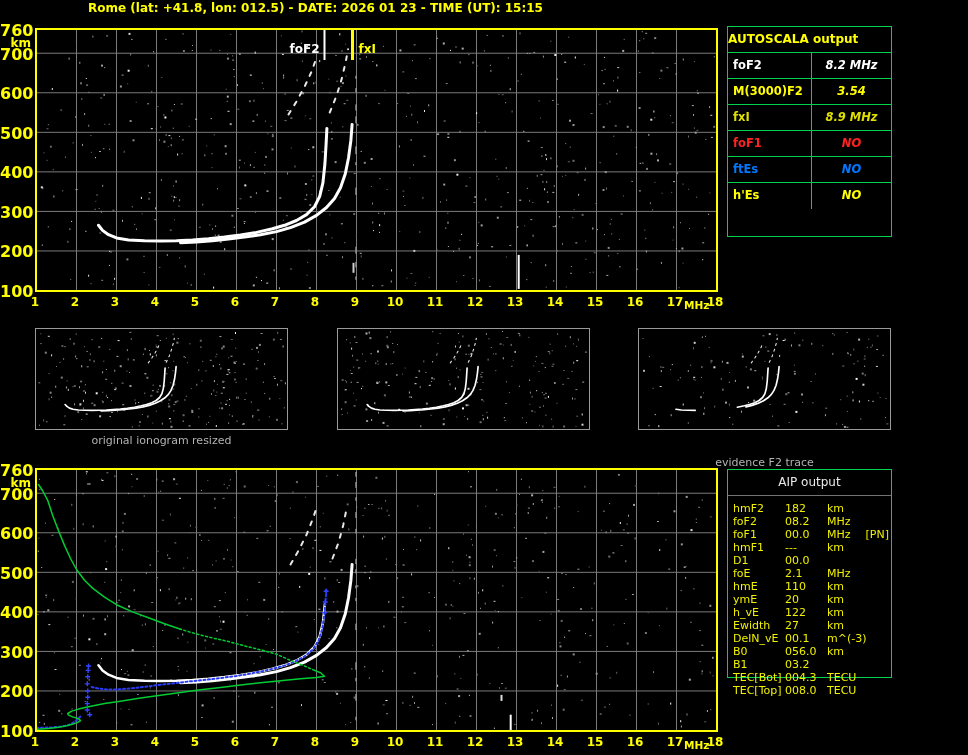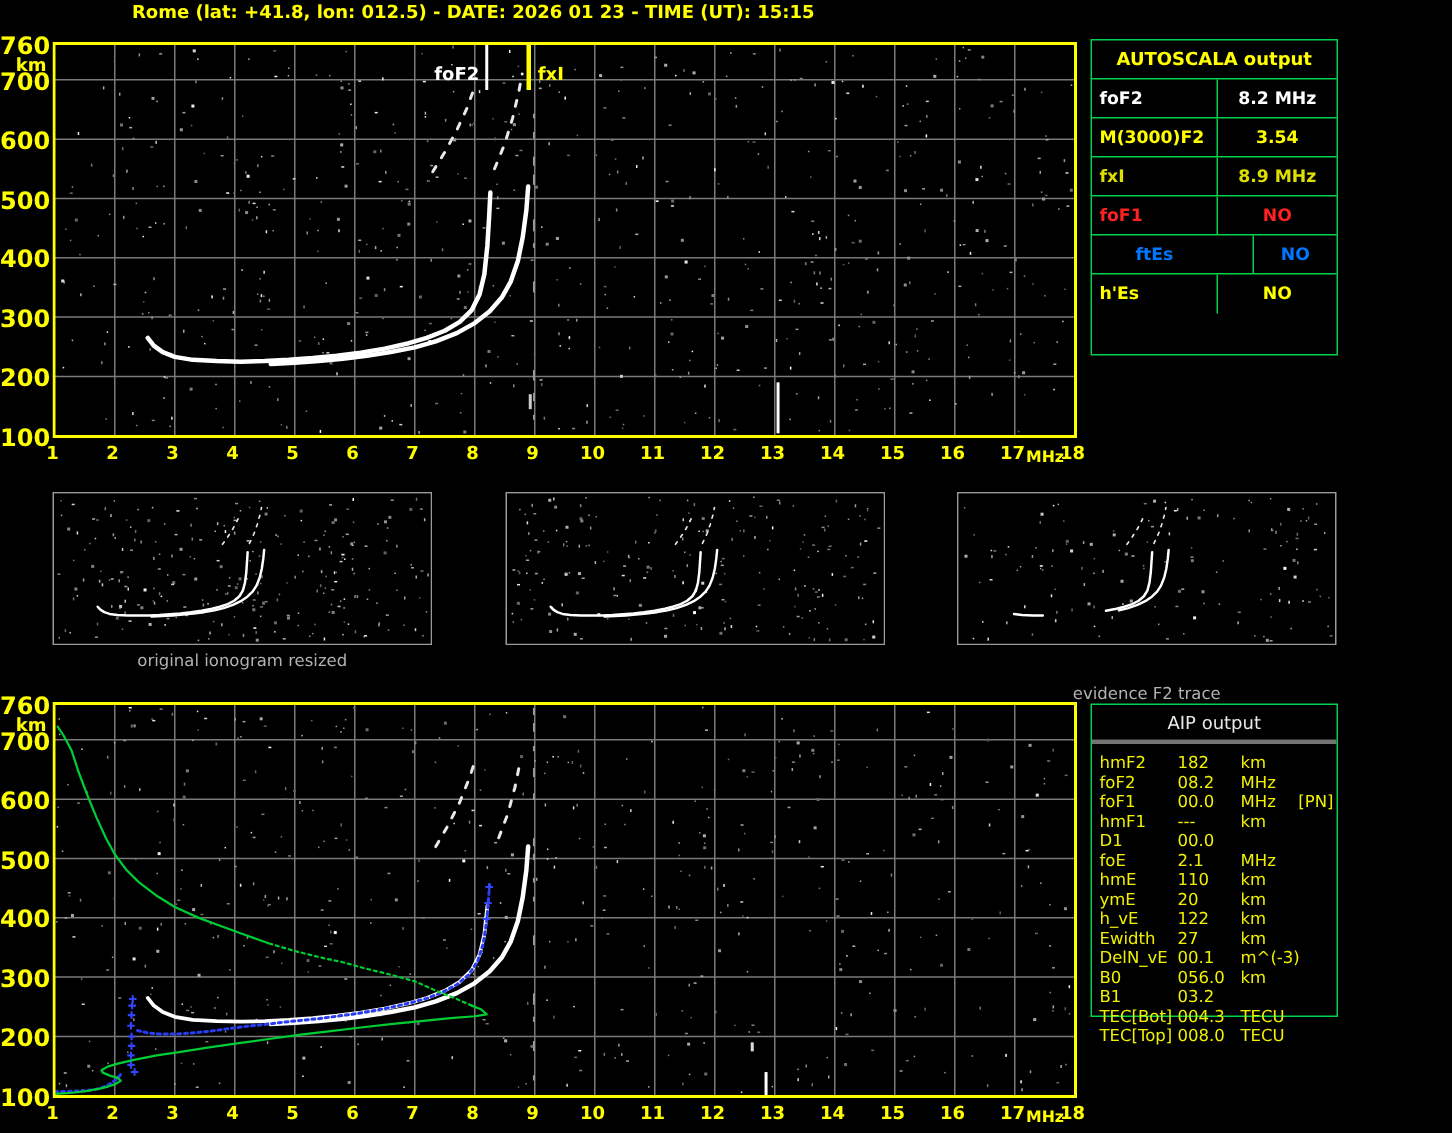--- a/index.html
+++ b/index.html
@@ -9,33 +9,33 @@
     overflow: hidden; font-family: "DejaVu Sans", sans-serif; padding-left: 22px;
   }
   .abs { position: absolute; }
   #title { left:88px; top:1px; color:#ffff00; font-size:12px; font-weight:bold; white-space:nowrap; }
   .ytick { width:31px; text-align:right; color:#ffff00; font-weight:bold; font-size:16px; line-height:14px; }
   .yunit { width:31px; text-align:right; color:#ffff00; font-weight:bold; font-size:12px; }
   .xtick { width:30px; text-align:center; color:#ffff00; font-weight:bold; font-size:12px; }
   .xunit { color:#ffff00; font-weight:bold; font-size:10.5px; }
   
   #as-table { left:727px; top:26px; width:165px; height:211px; border:1px solid #00d24b; }
-  #as-header { height:26px; line-height:25px; text-align:center; border-bottom:1px solid #00d24b;
+  #as-header { height:26px; line-height:25px; border-bottom:1px solid #00d24b;
                color:#ffff00; font-weight:bold; font-size:12px; }
   .as-row { display:flex; height:26px; border-bottom:1px solid #00d24b; font-weight:bold; font-size:11.5px; }
   .as-row:last-child { border-bottom:none; }
   .as-label { width:84px; border-right:1px solid #00d24b; padding-left:5px; line-height:24px; }
-  .as-value { flex:1; text-align:center; line-height:24px; }
+  .as-value { flex:1; text-align:center; line-height:24px;font-style:italic; }
   
   .thumb { border:1px solid #9a9a9a; background:#000; }
   .caption { width:253px; text-align:center; color:#b2b2b2; font-size:11px; }
   
   #aip-box { left:727px; top:469px; width:165px; height:209px; border:1px solid #00d24b; }
   #aip-header { height:26px; line-height:25px; text-align:center; color:#e9e9e9; font-size:12px;
-                border-bottom:3px solid #737373; }
+                border-bottom:1px solid #737373; }
   #aip-rows { left:727px; top:502px; width:165px; }
   .aip-row { position:relative; height:13px; line-height:13px; display:flex; color:#f0f000; font-size:11px; white-space:nowrap; }
   .aip-label { width:52px; padding-left:6px; }
   .aip-value { width:48px; padding-left:6px; }
   .aip-unit  { flex:1; }
   .aip-extra { position:absolute; right:3px; top:0; }
 </style>
 </head>
 <body>
 
@@ -754,21 +754,21 @@
         </div>
         <div class="as-row">
           <div class="as-label" style="color: rgb(222, 222, 0);">fxI</div>
           <div class="as-value" style="color: rgb(222, 222, 0);">8.9 MHz</div>
         </div>
         <div class="as-row">
           <div class="as-label" style="color: rgb(255, 34, 34);">foF1</div>
           <div class="as-value" style="color: rgb(255, 34, 34);">NO</div>
         </div>
         <div class="as-row">
-          <div class="as-label" style="color: rgb(0, 119, 255); margin-left: 24px;">ftEs</div>
+          <div class="as-label" style="color: rgb(0, 119, 255);">ftEs</div>
           <div class="as-value" style="color: rgb(0, 119, 255);">NO</div>
         </div>
         <div class="as-row">
           <div class="as-label" style="color: rgb(255, 255, 0);">h'Es</div>
           <div class="as-value" style="color: rgb(255, 255, 0);">NO</div>
         </div>
       </div>
   </div>
 
   <svg id="thumb-0" class="abs thumb" style="left:35px;top:328px;" width="253" height="102">

